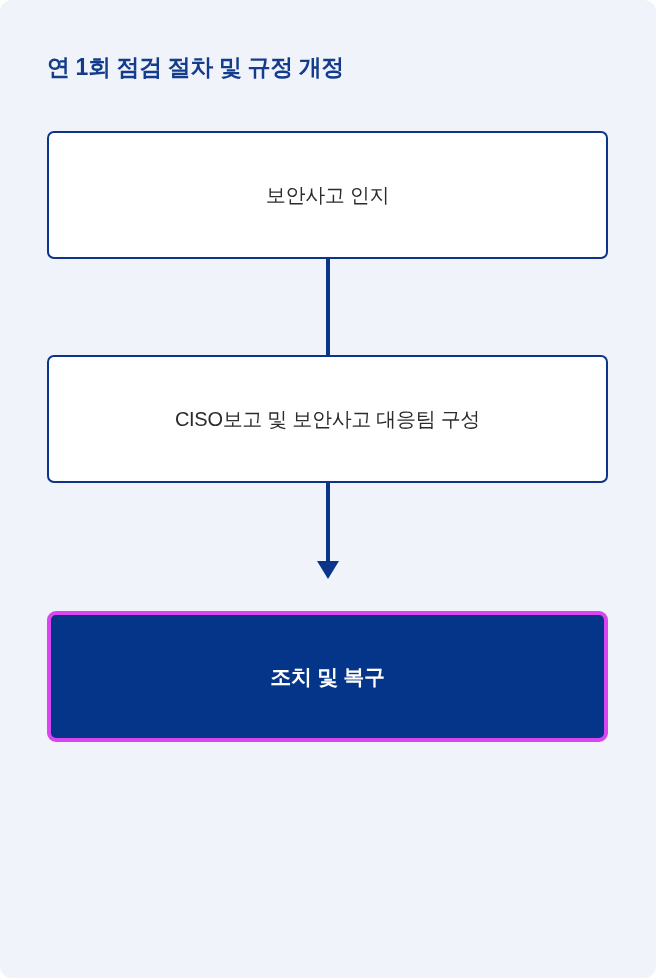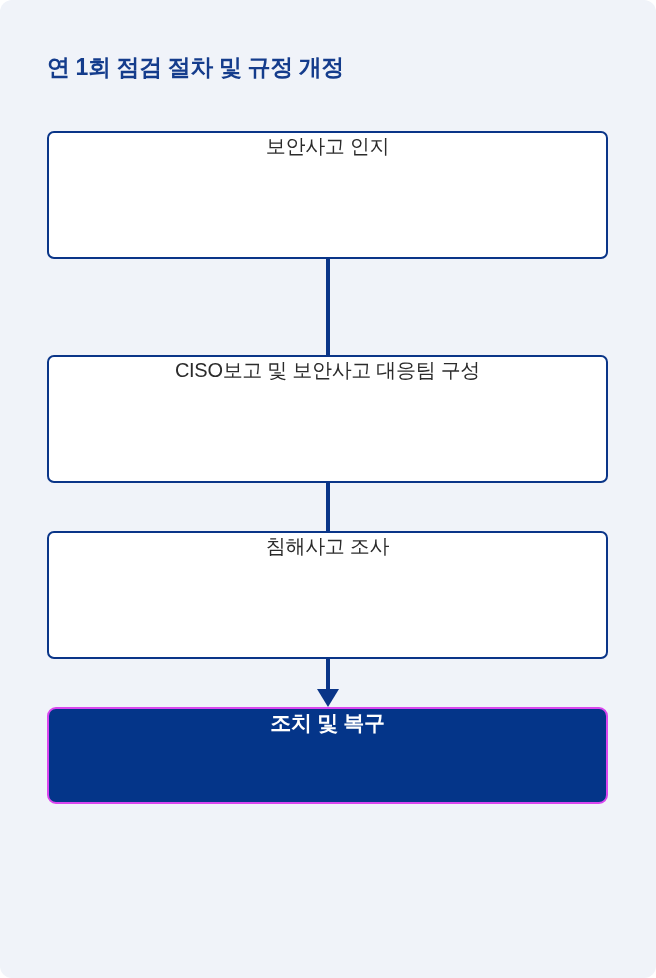--- a/index.html
+++ b/index.html
@@ -42,41 +42,43 @@
     width: 561px;
   }
 
   
   .step {
     position: relative;
     box-sizing: border-box;
     width: 561px;
     height: 128px;
     display: flex;
+    align-items: center;
     justify-content: center;
     background: #ffffff;
     border: 2px solid #0a3588;
     border-radius: 7px;
   }
 
   .step-label {
     font-size: 20px;
     line-height: 1.3;
     color: #2b2b2b;
     letter-spacing: -0.3px;
     text-align: center;
     white-space: nowrap;
   }
 
   
   .step.is-final {
-    height: 97px;
+    height: 131px;
     background: #043589;
-    border: 2px solid #d946ef;
+    border: 4px solid #d946ef;
     border-radius: 9px;
+    margin-top: 32px;
   }
   .step.is-final .step-label {
     color: #ffffff;
     font-weight: bold;
     font-size: 21px;
   }
 
   
   .connector {
     position: relative;
@@ -131,23 +133,20 @@
     </div>
 
     <div class="step">
       <span class="step-label">CISO보고 및 보안사고 대응팀 구성</span>
     </div>
 
     <div class="connector">
       <span class="line"></span>
     </div>
 
-    <div class="step">
-      <span class="step-label">침해사고 조사</span>
-    </div>
 
     <div class="connector is-arrow">
       <span class="line"></span>
       <span class="head"></span>
     </div>
 
     <div class="step is-final">
       <span class="step-label">조치 및 복구</span>
     </div>
 

